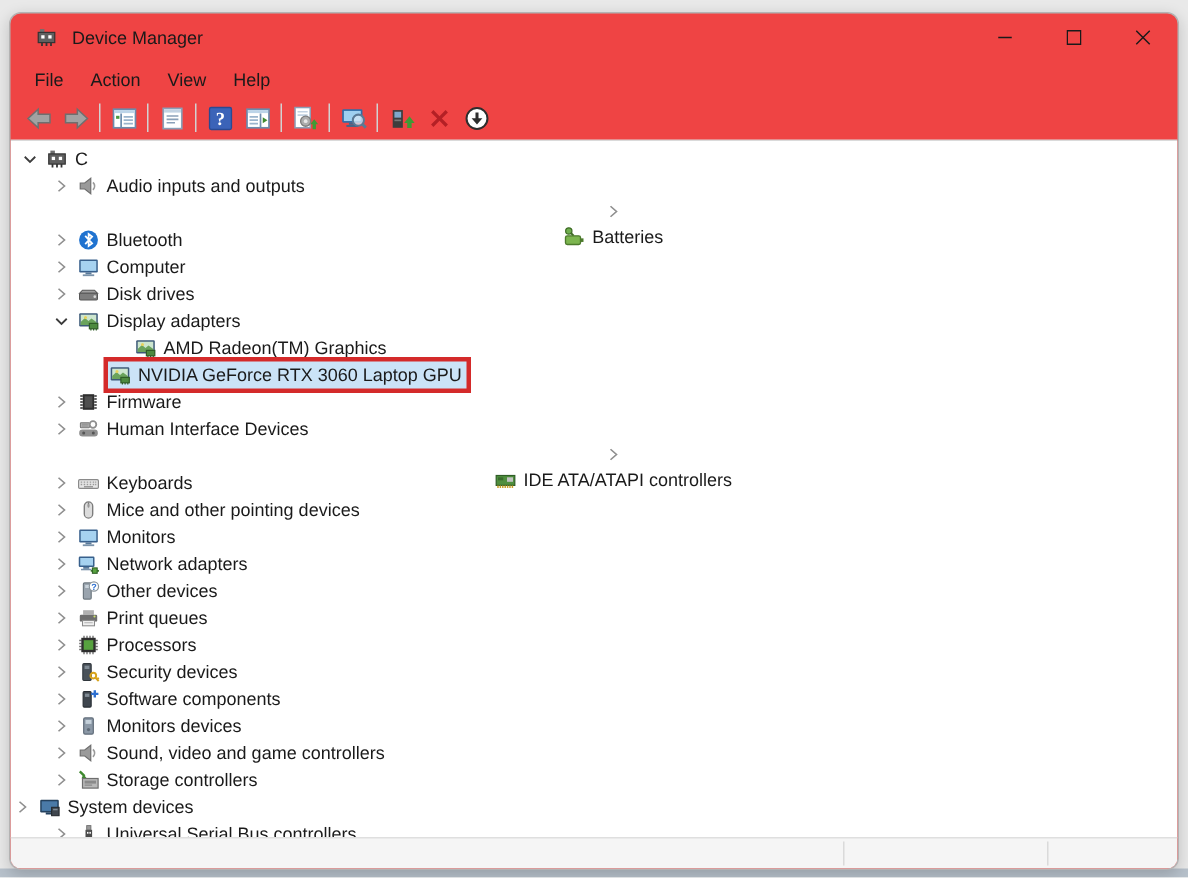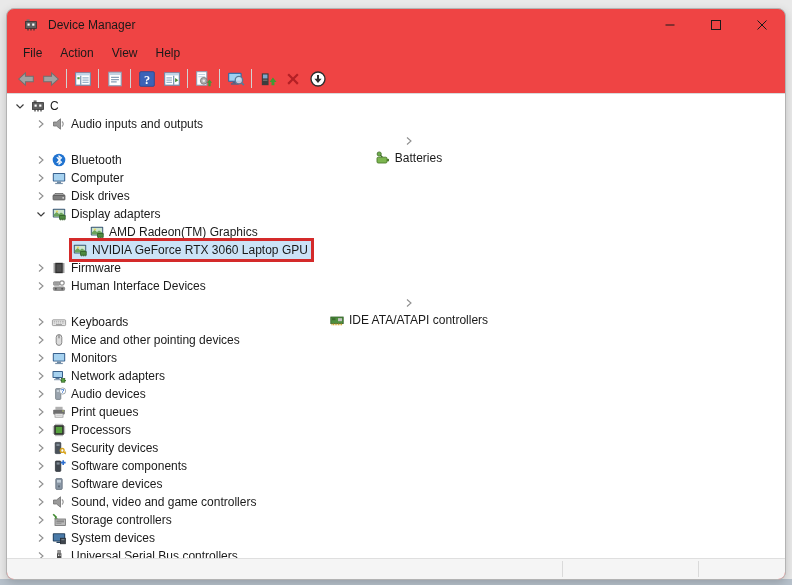--- a/index.html
+++ b/index.html
@@ -491,21 +491,21 @@
         </span>
         <span class="node">
           <span class="icon">
             <svg width="16" height="16" viewBox="0 0 16 16">
               <rect x="4.6" y="2.6" width="5.2" height="10.8" rx="0.8" fill="#9aa4ae" stroke="#6e7880" stroke-width="0.8"></rect>
               <rect x="5.8" y="4" width="2.8" height="2" fill="#c8d2da"></rect>
               <circle cx="11.6" cy="5" r="3.1" fill="#fff" stroke="#8a949c" stroke-width="0.8"></circle>
               <text x="11.6" y="7.2" text-anchor="middle" font-size="6" font-weight="bold" fill="#2d6fd0" font-family="Liberation Sans, sans-serif">?</text>
             </svg>
           </span>
-          <span class="lbl">Audio devices</span>
+          <span class="lbl">Other devices</span>
         </span>
       </div>
       <div class="tree-row" style="padding-left: 26px;">
         <span class="chev">
           <svg width="16" height="16" viewBox="0 0 16 16">
             <path d="M6 4.5 L10 8 L6 11.5" fill="none" stroke="#8f8f8f" stroke-width="1.1"></path>
           </svg>
         </span>
         <span class="node">
           <span class="icon">
@@ -579,21 +579,21 @@
           </svg>
         </span>
         <span class="node">
           <span class="icon">
             <svg width="16" height="16" viewBox="0 0 16 16">
               <rect x="4.8" y="2.6" width="6.4" height="10.8" rx="0.9" fill="#8b98a6" stroke="#5f6b78" stroke-width="0.8"></rect>
               <rect x="6" y="4" width="4" height="2.6" fill="#c4d0da"></rect>
               <circle cx="8" cy="10.4" r="1.1" fill="#5f6b78"></circle>
             </svg>
           </span>
-          <span class="lbl">Software devices</span>
+          <span class="lbl">Monitors devices</span>
         </span>
       </div>
       <div class="tree-row" style="padding-left: 26px;">
         <span class="chev">
           <svg width="16" height="16" viewBox="0 0 16 16">
             <path d="M6 4.5 L10 8 L6 11.5" fill="none" stroke="#8f8f8f" stroke-width="1.1"></path>
           </svg>
         </span>
         <span class="node">
           <span class="icon">
@@ -617,21 +617,21 @@
               <path d="M2.2 2.2 l3.2 3.2" stroke="#3f8a2f" stroke-width="1.6"></path>
               <path d="M6.8 6.8 h-3.4 l1.2-2.6 z" fill="#3f8a2f"></path>
               <rect x="4" y="7" width="10.4" height="6.4" fill="#b9b9b9" stroke="#6e6e6e" stroke-width="0.8"></rect>
               <rect x="5.4" y="8.4" width="7.6" height="2" fill="#8a8a8a"></rect>
               <path d="M5.4 11.4 h5" stroke="#8a8a8a" stroke-width="0.8"></path>
             </svg>
           </span>
           <span class="lbl">Storage controllers</span>
         </span>
       </div>
-      <div class="tree-row" style="padding-left: 26px;">
+      <div class="tree-row" style="">
         <span class="chev">
           <svg width="16" height="16" viewBox="0 0 16 16">
             <path d="M6 4.5 L10 8 L6 11.5" fill="none" stroke="#8f8f8f" stroke-width="1.1"></path>
           </svg>
         </span>
         <span class="node">
           <span class="icon">
             <svg width="16" height="16" viewBox="0 0 16 16">
               <rect x="1.8" y="3.2" width="12.4" height="8.4" rx="0.8" fill="#24415e"></rect>
               <rect x="2.8" y="4.2" width="10.4" height="6.4" fill="#4a7aa8"></rect>

